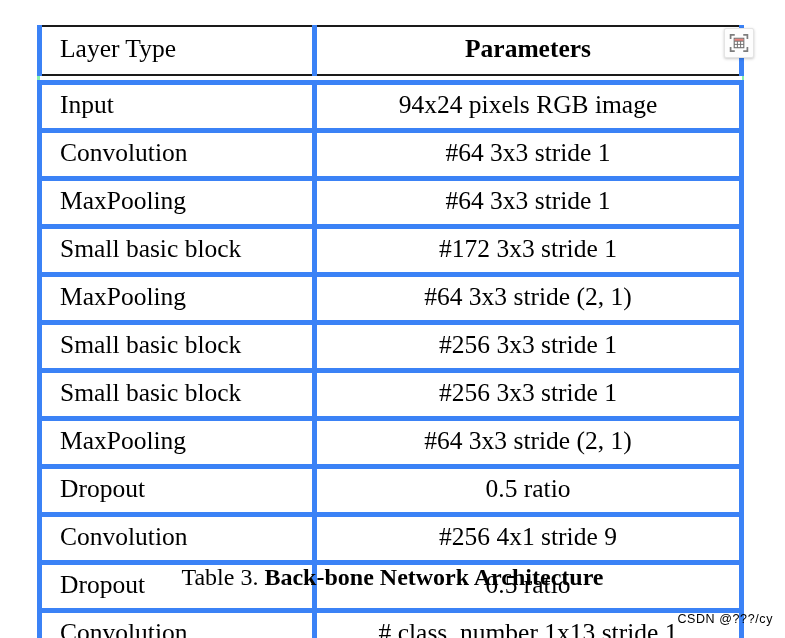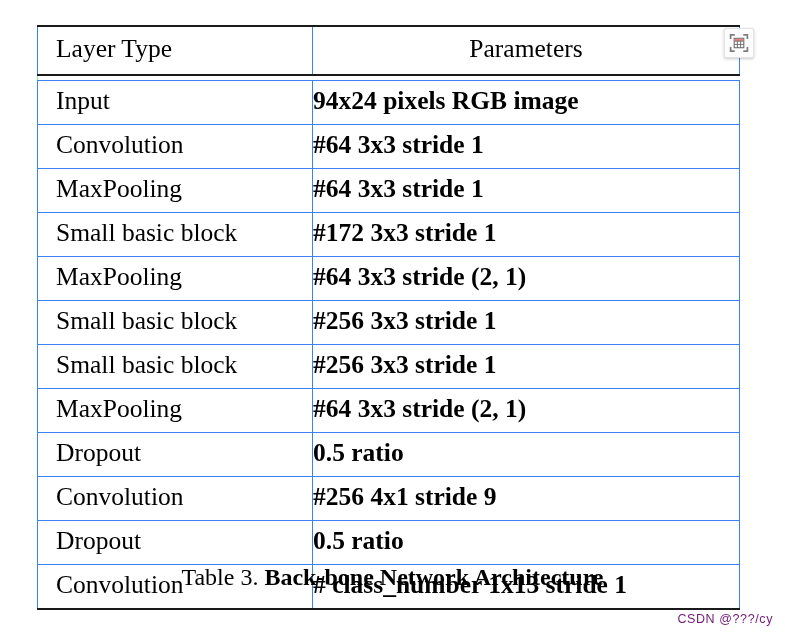--- a/index.html
+++ b/index.html
@@ -38,40 +38,41 @@
     table-layout: fixed;
     background: #86efac;
     margin-left: 24px;
   }
 
   table.arch-table col.col-layer { width: 275px; }
   table.arch-table col.col-param { width: 427px; }
 
   table.arch-table th,
   table.arch-table td {
-    border: 1px solid #3b82f6;
+    border: 5px solid #3b82f6;
     font-weight: normal;
     font-size: 25.5px;
     line-height: 1.0;
     height: 40px;
     padding: 0 0 3px 0;
     vertical-align: middle;
     background: #ffffff;
   }
 
   
   table.arch-table thead th {
     height: 44px;
   }
   table.arch-table thead th.th-layer {
     text-align: left;
     padding-left: 18px;
   }
   table.arch-table thead th.th-param {
     text-align: center;
+    font-weight: bold;
   }
   
   table.arch-table thead th {
     border-top: 2px solid #1a1a1a;
   }
   
   table.arch-table thead th {
     border-bottom: 2px solid #1a1a1a;
   }
 
@@ -81,21 +82,21 @@
     height: 4px;
     padding: 0;
     background: #ffffff;
   }
 
   table.arch-table tbody td.cell-layer {
     text-align: left;
     padding-left: 18px;
   }
   table.arch-table tbody td.cell-param {
-    font-weight: bold;
+    text-align: center;
   }
   table.arch-table tbody tr:first-of-type td {
     border-top: 2px solid #1a1a1a;
   }
   table.arch-table tbody tr:last-of-type td {
     border-bottom: 2px solid #1a1a1a;
   }
 
   
   #caption {
@@ -131,21 +132,21 @@
   #capture-button svg { display: block; }
 
   
   #watermark {
     position: absolute;
     right: 12px;
     top: 612px;
     font-family: "Liberation Sans", "DejaVu Sans", sans-serif;
     font-size: 12.5px;
     letter-spacing: 0.6px;
-    color: #701a75;
+    color: #000000;
     white-space: nowrap;
     user-select: none;
   }
 </style>
 </head>
 <body>
 
 <div id="page">
 
   <div id="table-wrap">

